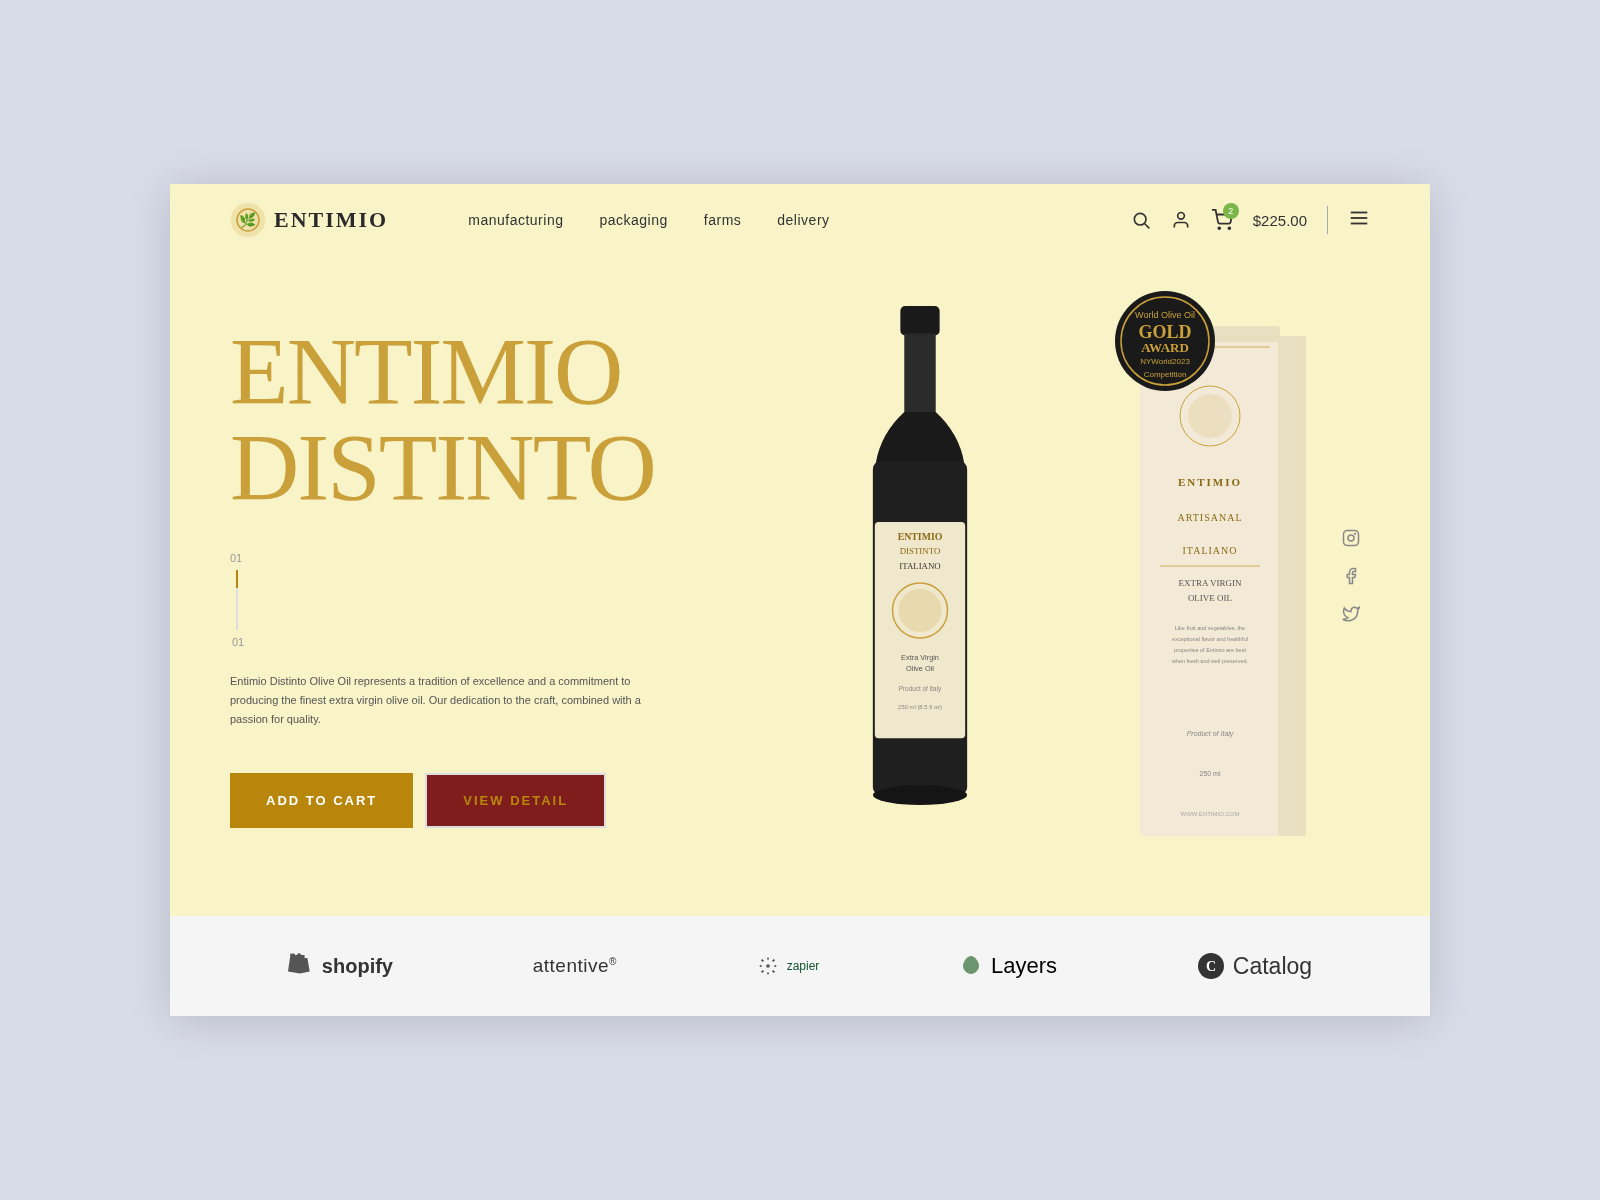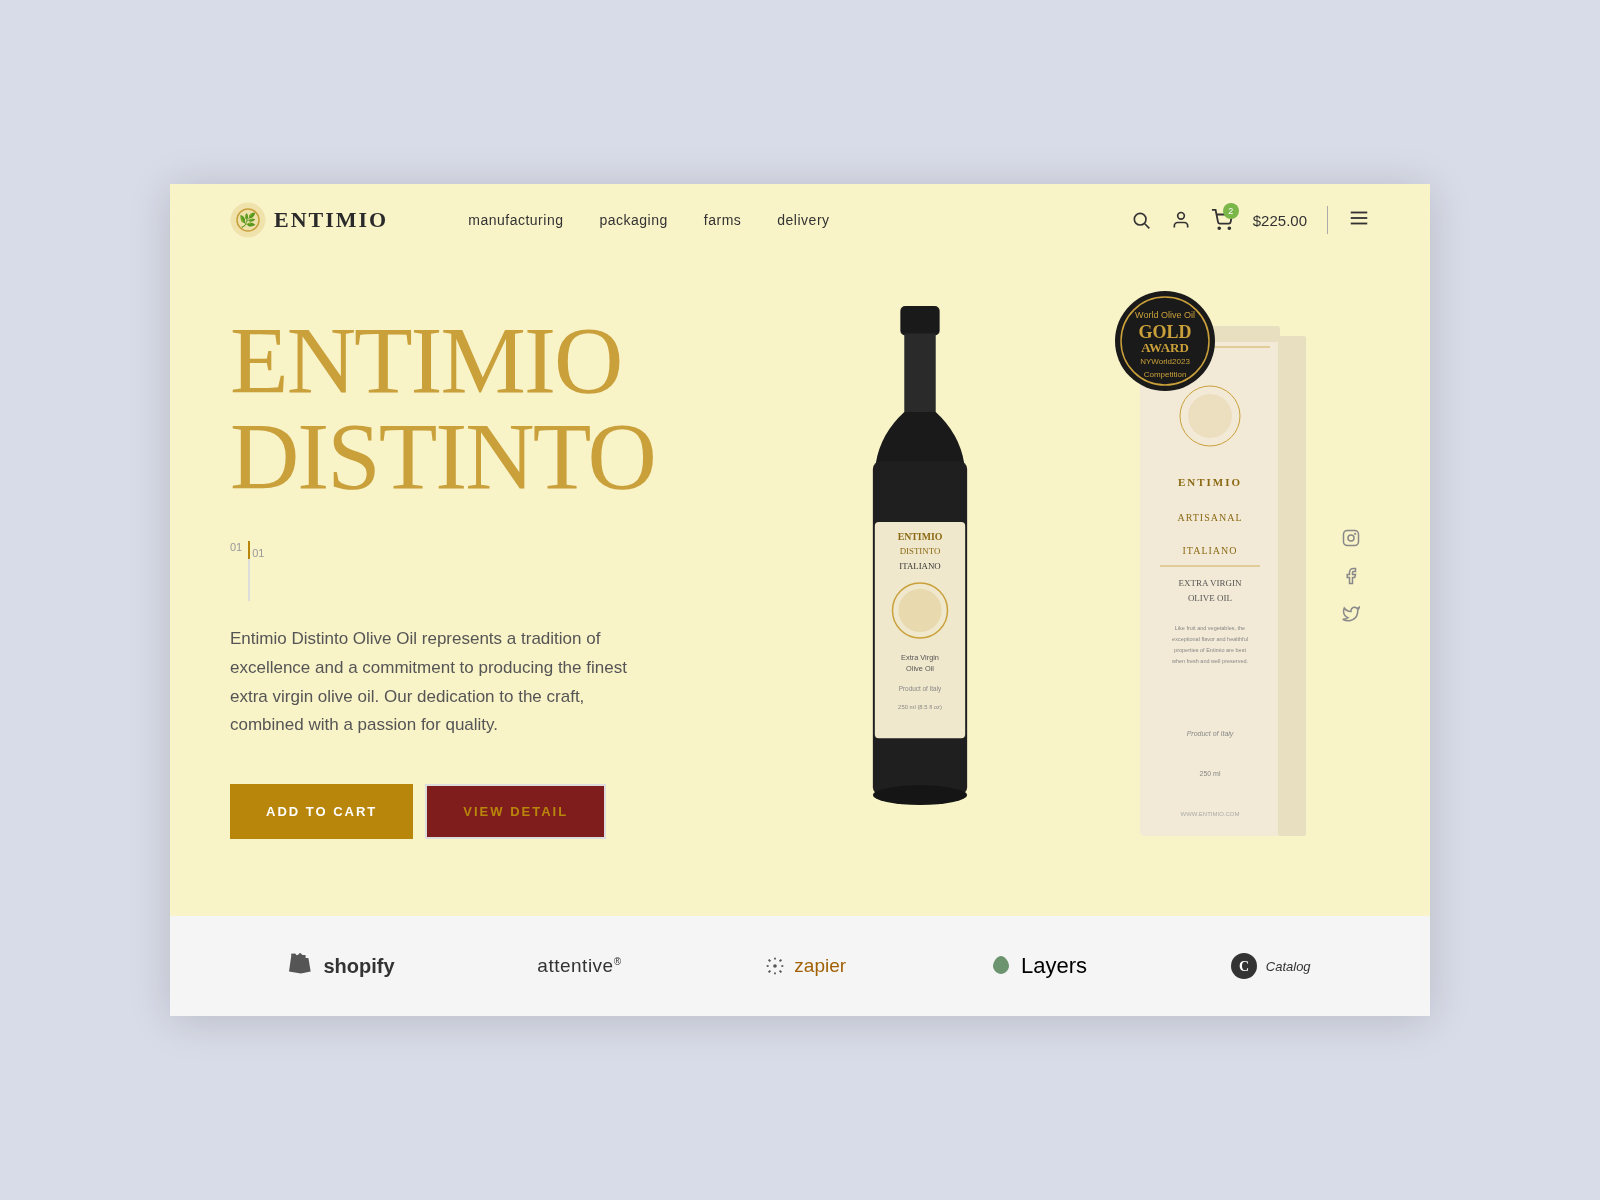--- a/index.html
+++ b/index.html
@@ -126,21 +126,21 @@
       font-size: 96px;
       font-weight: 300;
       line-height: 1;
       color: #c9a03a;
       letter-spacing: -2px;
       font-family: 'Georgia', serif;
       margin-bottom: 36px;
     }
     .slide-indicator {
       display: flex;
-      flex-direction: row;
+      flex-direction: column;
       margin-bottom: 24px;
     }
     .slide-num-top {
       font-size: 11px;
       color: #999;
       font-family: sans-serif;
       margin-bottom: 6px;
     }
     .slide-track {
       width: 2px;
@@ -158,21 +158,21 @@
       height: 30%;
     }
     .slide-num-bot {
       font-size: 11px;
       color: #999;
       font-family: sans-serif;
       margin-top: 6px;
       margin-left: 2px;
     }
     .hero-description {
-      font-size: 17px;
+      font-size: 11px;
       color: #555;
       line-height: 1.7;
       max-width: 420px;
       margin-bottom: 44px;
       font-family: sans-serif;
     }
     .hero-buttons {
       display: flex;
       gap: 12px;
     }
@@ -475,33 +475,33 @@
         <circle cx="12" cy="12" r="1"></circle>
           <line x1="12" y1="5" x2="12" y2="3"></line>
         <line x1="17" y1="7" x2="19" y2="5"></line>
           <line x1="19" y1="12" x2="21" y2="12"></line>
         <line x1="17" y1="17" x2="19" y2="19"></line>
           <line x1="12" y1="19" x2="12" y2="21"></line>
         <line x1="7" y1="17" x2="5" y2="19"></line>
           <line x1="5" y1="12" x2="3" y2="12"></line>
         <line x1="7" y1="7" x2="5" y2="5"></line>
       </svg>
-      <span style="font-size:19px;color:#a16207;">zapier</span>
+      <span style="font-size:12px;color:#14532d;">zapier</span>
     </div>
 
     <div class="brand-item">
       <svg width="24" height="24" viewBox="0 0 24 24" fill="#4a7c4e">
         <path d="M12 2C8 2 4 8 4 12s4 8 8 8 8-4 8-8-4-10-8-10z" opacity="0.8"></path>
       </svg>
       <span style="font-size:22px;color:#000000;">Layers</span>
     </div>
 
     <div class="brand-item">
       <svg width="28" height="28" viewBox="0 0 28 28">
         <circle cx="14" cy="14" r="13" fill="#333"></circle>
         <text x="14" y="19" text-anchor="middle" font-size="14" fill="white" font-family="serif" font-weight="bold">C</text>
       </svg>
-      <span style="font-size:13px;color:#333;font-style:italic;">Catalog</span>
+      <span style="font-size:23px;color:#333;">Catalog</span>
     </div>
 
   </div>
 
 </div>
 
 </body></html>

